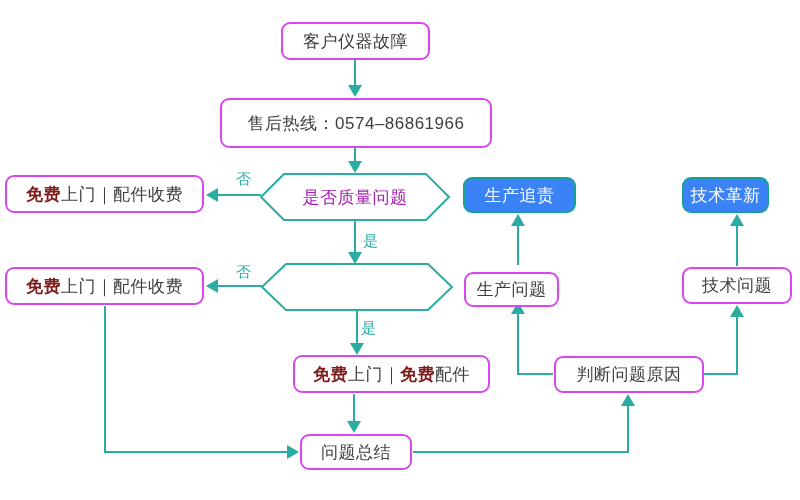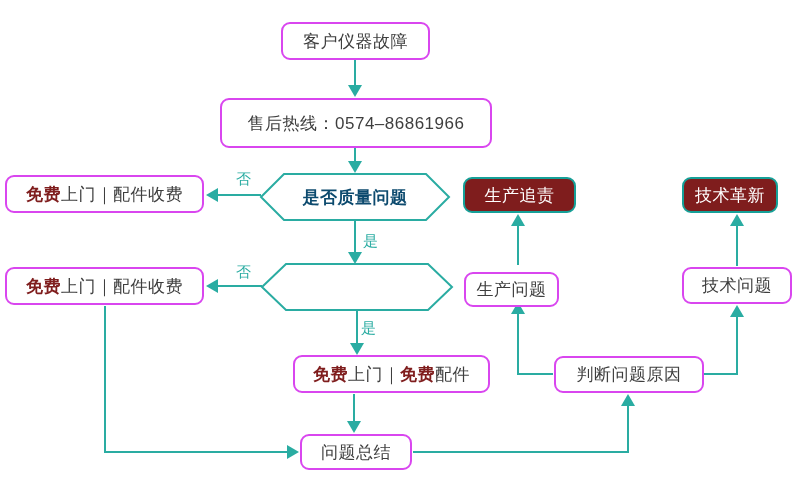--- a/index.html
+++ b/index.html
@@ -7,24 +7,24 @@
     position:relative;width:800px;height:500px;background:#ffffff;overflow:hidden;
     font-family:"Liberation Sans","DejaVu Sans",sans-serif;
   }
   .layer{position:absolute;left:0;top:0;width:800px;height:500px;}
   .node{
     position:absolute;box-sizing:border-box;background:#ffffff;
     border:2px solid #d946ef;border-radius:9px;
     display:flex;align-items:center;justify-content:center;
     font-size:17px;color:#3e3e3e;letter-spacing:0.5px;white-space:nowrap;
   }
-  .node.filled{background:#7f1d1d;border-color:#16a098;color:#ffffff;}
+  .node.filled{background:#3b82f6;border-color:#16a098;color:#ffffff;}
   .hexlabel{
     position:absolute;display:flex;align-items:center;justify-content:center;
-    font-size:17px;color:#0c4a6e;letter-spacing:0.5px;white-space:nowrap;font-weight:bold;
+    font-size:17px;color:#a21caf;letter-spacing:0.5px;white-space:nowrap;
   }
   .hl{color:#7f1d1d;font-weight:700;}
   .edge-label{
     position:absolute;font-size:15px;color:#2aaca2;line-height:1;
     white-space:nowrap;
   }
   svg .wire{stroke:#2aaca2;stroke-width:2;fill:none;}
   svg .head{fill:#2aaca2;stroke:none;}
   svg .hex{fill:#ffffff;stroke:#2aaca2;stroke-width:2;}
 </style>
@@ -137,21 +137,21 @@
   </div>
 
   <div class="node filled" style="left:463px;top:177px;width:113px;height:36px;">
     <span>生产追责</span>
   </div>
 
   <div class="node" style="left:682px;top:267px;width:110px;height:37px;">
     <span>技术问题</span>
   </div>
 
-  <div class="node filled" style="left:682px;top:177px;width:96px;height:36px;">
+  <div class="node filled" style="left:682px;top:177px;width:87px;height:36px;">
     <span>技术革新</span>
   </div>
 
   <div class="hexlabel" style="left:284px;top:174px;width:142px;height:46px;">
     <span>是否质量问题</span>
   </div>
 
   <span class="edge-label" style="left:236px;top:171px;">否</span>
   <span class="edge-label" style="left:363px;top:233px;">是</span>
   <span class="edge-label" style="left:236px;top:264px;">否</span>

